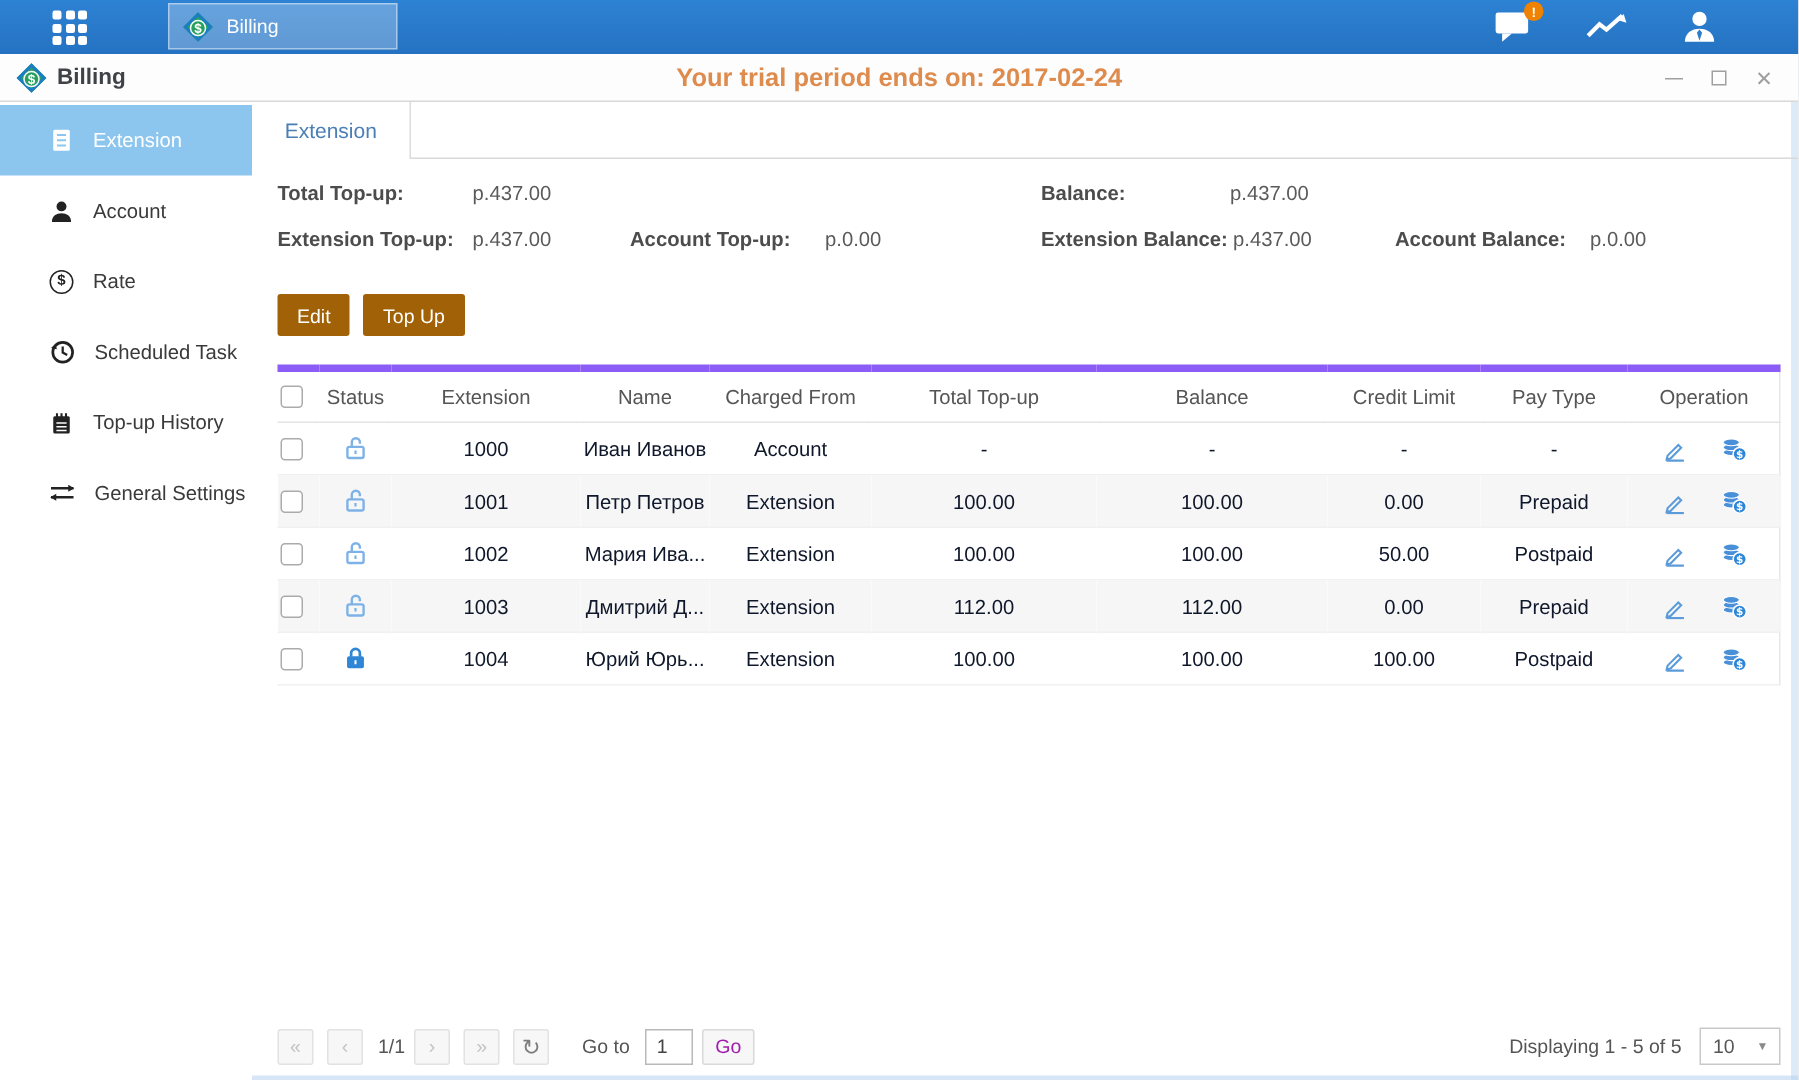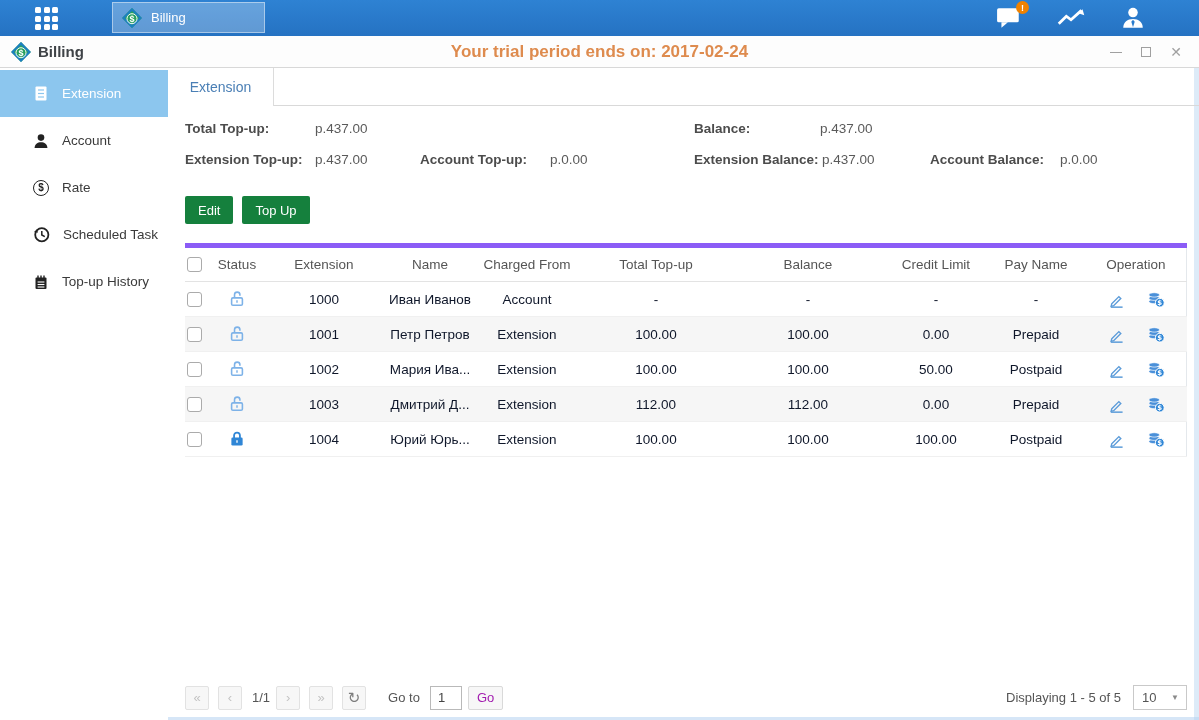--- a/index.html
+++ b/index.html
@@ -59,21 +59,21 @@
     color:#4a7fb5; font-size:14px; background:#fff; border-right:1px solid #dcdcdc; cursor:pointer; position:relative; }
   .tab:after { content:""; position:absolute; left:0; right:0; bottom:-1px; height:1px; background:#fff; }
 
   
   .stats { position:relative; margin-top:15px; height:55px; font-size:13.5px; }
   .stats .lab { position:absolute; font-weight:bold; color:#4c4c4c; }
   .stats .val { position:absolute; color:#5a5a5a; }
 
   
   .actions { margin:20px 0 0 17px; display:flex; gap:9px; }
-  .btn-blue { background:#15803d; color:#fff; border:none; font-size:13px; height:28px;
+  .btn-blue { background:#a16207; color:#fff; border:none; font-size:13px; height:28px;
     padding:0 13px; border-radius:2px; cursor:pointer; font-family:inherit; }
 
   
   .table-wrap { margin:19px 0 0 17px; width:1002px; border-right:1px solid #e4e8ec; }
   table { width:100%; border-collapse:collapse; table-layout:fixed; }
   th { height:36px; font-size:13.5px; font-weight:normal; color:#555;
     border-top:5px solid #8b5cf6; border-bottom:1px solid #e3e3e3; text-align:center; }
   td { height:35px; font-size:13.5px; color:#0f172a; text-align:center; border-bottom:1px solid #f0f0f0;
     white-space:nowrap; overflow:hidden; }
   tr.stripe td { background:#f6f6f6; }
@@ -201,20 +201,29 @@
           <rect x="2.5" y="3.5" width="11" height="11.5" rx="1" fill="currentColor"></rect>
           <line x1="5" y1="1.5" x2="5" y2="5" stroke="currentColor" stroke-width="1.4"></line>
           <line x1="8" y1="1.5" x2="8" y2="5" stroke="currentColor" stroke-width="1.4"></line>
           <line x1="11" y1="1.5" x2="11" y2="5" stroke="currentColor" stroke-width="1.4"></line>
           <line x1="4.6" y1="8" x2="11.4" y2="8" stroke="#fff" stroke-width="1.1"></line>
           <line x1="4.6" y1="10.5" x2="11.4" y2="10.5" stroke="#fff" stroke-width="1.1"></line>
           <line x1="4.6" y1="13" x2="11.4" y2="13" stroke="#fff" stroke-width="1.1"></line>
         </svg>
         <span>Top-up History</span>
       </div>
+      <div class="side-item">
+        <svg width="17" height="15" viewBox="0 0 17 15">
+          <line x1="1" y1="4.5" x2="16" y2="4.5" stroke="currentColor" stroke-width="1.8"></line>
+          <path d="M16.5 4.5 l-4 -2.4 v4.8 z" fill="currentColor"></path>
+          <line x1="1" y1="10.5" x2="16" y2="10.5" stroke="currentColor" stroke-width="1.8"></line>
+          <path d="M0.5 10.5 l4 -2.4 v4.8 z" fill="currentColor"></path>
+        </svg>
+        <span>General Settings</span>
+      </div>
     </div>
 
     <div class="content">
       <div class="tabstrip">
         <div class="tab">Extension</div>
       </div>
 
       <div class="stats">
         <span class="lab" style="left:17px;top:0">Total Top-up:</span>
         <span class="val" style="left:147px;top:0">p.437.00</span>
@@ -254,21 +263,21 @@
               <th class="c-check">
                   <div class="cb"></div>
                 </th>
               <th>Status</th>
               <th>Extension</th>
               <th>Name</th>
               <th>Charged From</th>
               <th>Total Top-up</th>
               <th>Balance</th>
               <th>Credit Limit</th>
-              <th>Pay Name</th>
+              <th>Pay Type</th>
               <th>Operation</th>
             </tr>
           </thead>
           <tbody>
               <tr>
           <td class="c-check">
                   <div class="cb"></div>
                 </td>
           <td>
             <span class="lockwrap unlocked">

